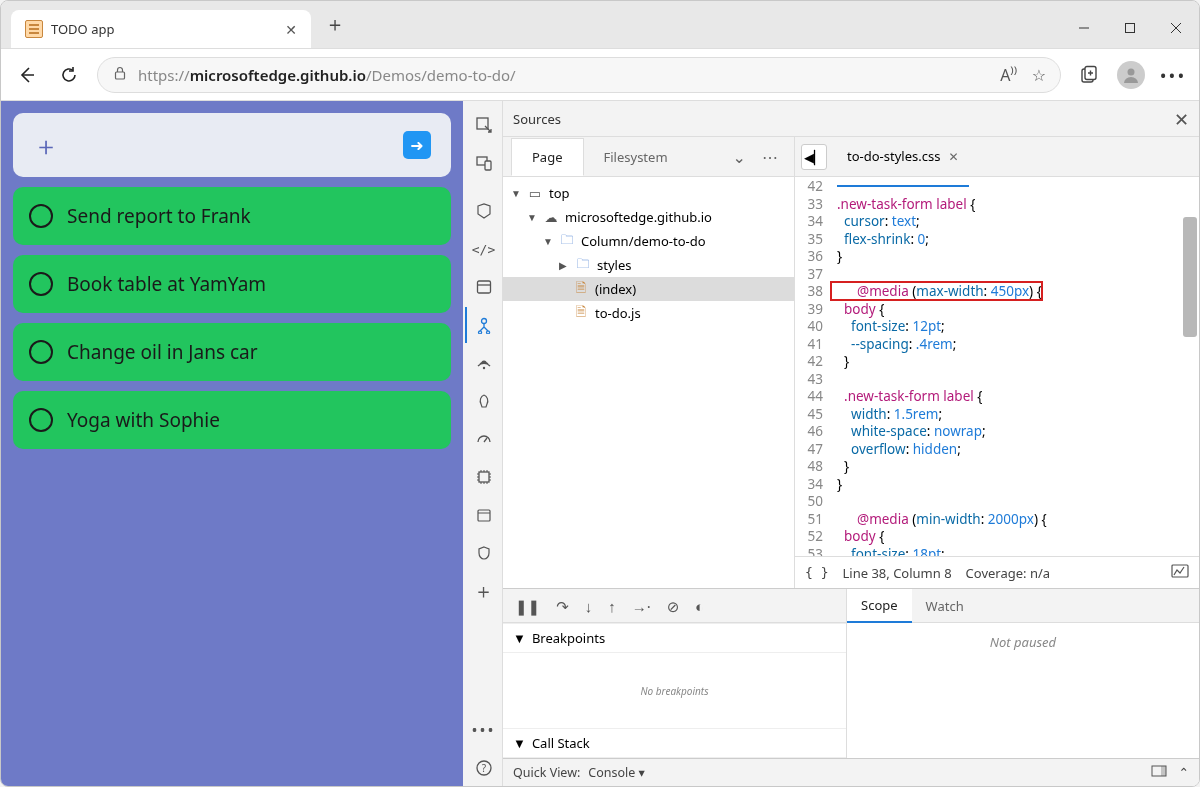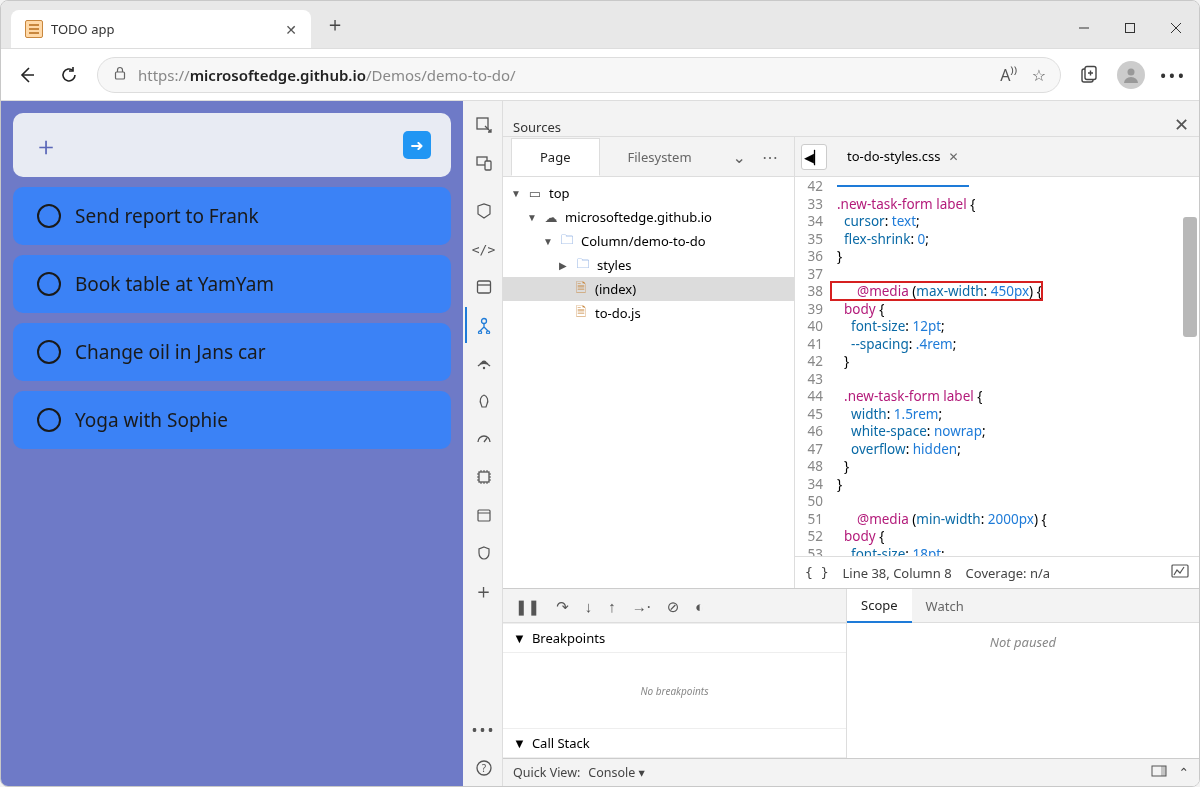--- a/index.html
+++ b/index.html
@@ -28,40 +28,40 @@
 .avatar { width: 28px; height: 28px; border-radius: 50%; background: #ccc; display:flex; align-items:center; justify-content:center; }
 
 
 .content { display: flex; height: calc(100% - 100px); }
 
 
 .app { width: 462px; background: #6e7ac7; padding: 12px; display: flex; flex-direction: column; gap: 10px; }
 .app-header { background: #e8ebf3; border-radius: 10px; height: 64px; display: flex; align-items: center; justify-content: space-between; padding: 0 20px; }
 .app-plus { color: #5a67b8; font-size: 26px; font-weight: 300; }
 .app-arrow { background: #2196f3; color: #fff; width: 28px; height: 28px; border-radius: 5px; display:flex; align-items:center; justify-content:center; font-size:16px; }
-.task { background: #3b82f6; border-radius: 10px; height: 58px; display: flex; align-items: center; padding: 0 24px; gap: 14px; }
+.task { background: #22c55e; border-radius: 10px; height: 58px; display: flex; align-items: center; padding: 0 16px; gap: 14px; }
 .task-circle { width: 24px; height: 24px; border: 2.5px solid #1a1a1a; border-radius: 50%; }
 .task-label { font-size: 19px; color: #1a1a1a; }
 
 
 .devtools { flex: 1; display: flex; background: #f3f3f3; }
 .dt-iconrail { width: 40px; border-right: 1px solid #ddd; display:flex; flex-direction:column; align-items:center; padding-top:6px; gap:2px; }
 .dt-iconrail .ri { width: 36px; height: 36px; display:flex; align-items:center; justify-content:center; color:#555; cursor:pointer; font-size:16px; border-left: 2px solid transparent; }
 .dt-iconrail .ri.active { border-left-color: #1e7bd8; color: #1e7bd8; }
 .dt-iconrail .spacer { flex:1; }
 .dt-main { flex:1; display:flex; flex-direction:column; min-width:0; }
-.dt-header { height: 36px; display:flex; align-items:flex-end; padding: 0 10px; border-bottom:1px solid #ddd; background:#f3f3f3; }
+.dt-header { height: 36px; display:flex; align-items:center; padding: 0 10px; border-bottom:1px solid #ddd; background:#f3f3f3; }
 .dt-header-title { font-size:13px; color:#333; }
 .dt-header-close { margin-left:auto; font-size:18px; cursor:pointer; color:#555; }
 .dt-body { flex:1; display:flex; min-height:0; }
 
 
 .src-left { width: 292px; display:flex; flex-direction:column; border-right:1px solid #ddd; background:#fff; min-height:0; }
 .src-tabs { height: 40px; display:flex; align-items:center; padding:0 8px; gap:0; border-bottom:1px solid #ddd; background:#f3f3f3; }
-.src-tab { padding: 9px 28px; font-size:13px; color:#666; cursor:pointer; }
+.src-tab { padding: 9px 20px; font-size:13px; color:#666; cursor:pointer; }
 .src-tab.active { background:#fff; border:1px solid #ddd; border-bottom:1px solid #fff; margin-bottom:-1px; color:#222; }
 .src-tabs .chev { margin-left:auto; padding:0 8px; color:#666; cursor:pointer; }
 .src-tabs .more { padding:0 8px; color:#666; cursor:pointer; }
 .tree { flex:1; overflow:auto; padding-top:4px; font-size:13px; }
 .tree-row { display:flex; align-items:center; height:24px; gap:6px; padding-left:8px; cursor:pointer; }
 .tree-row.selected { background:#dcdcdc; }
 .tree-arrow { width:10px; color:#555; font-size:10px; }
 .tree-icon { width:16px; display:flex; justify-content:center; color:#555; }
 .tree-icon.folder { color:#5e8dd6; }
 .tree-icon.file { color:#c8873e; }

